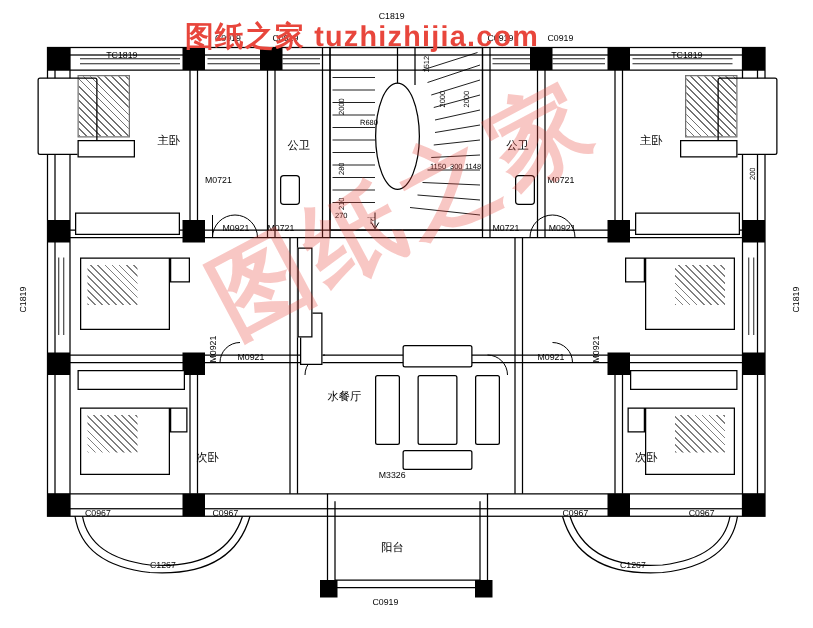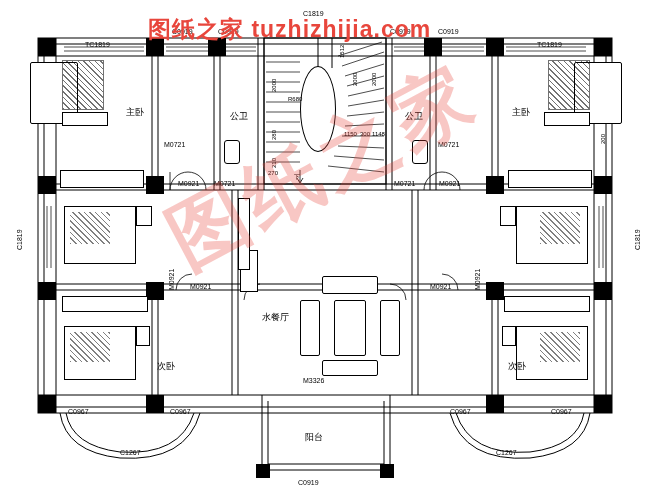--- a/index.html
+++ b/index.html
@@ -218,21 +218,21 @@
 
   <div class="oval" style="left:300px;top:66px;width:34px;height:84px;"></div>
 
   <div class="rm" style="left:126px;top:108px;">主卧</div>
   <div class="rm" style="left:512px;top:108px;">主卧</div>
   <div class="rm" style="left:230px;top:112px;">公卫</div>
   <div class="rm" style="left:405px;top:112px;">公卫</div>
   <div class="rm" style="left:157px;top:362px;">次卧</div>
   <div class="rm" style="left:508px;top:362px;">次卧</div>
   <div class="rm" style="left:262px;top:313px;text-align:center;">水餐厅</div>
-  <div class="rm" style="left:305px;top:434px;font-family:Liberation Mono, monospace;">阳台</div>
+  <div class="rm" style="left:305px;top:434px;">阳台</div>
 
   <div class="tag" style="left:85px;top:41px;">TC1819</div>
   <div class="tag" style="left:537px;top:41px;">TC1819</div>
   <div class="tag" style="left:172px;top:28px;">C0919</div>
   <div class="tag" style="left:218px;top:28px;">C0919</div>
   <div class="tag" style="left:303px;top:10px;">C1819</div>
   <div class="tag" style="left:390px;top:28px;">C0919</div>
   <div class="tag" style="left:438px;top:28px;">C0919</div>
 
   <div class="tagv" style="left:16px;top:250px;">C1819</div>

